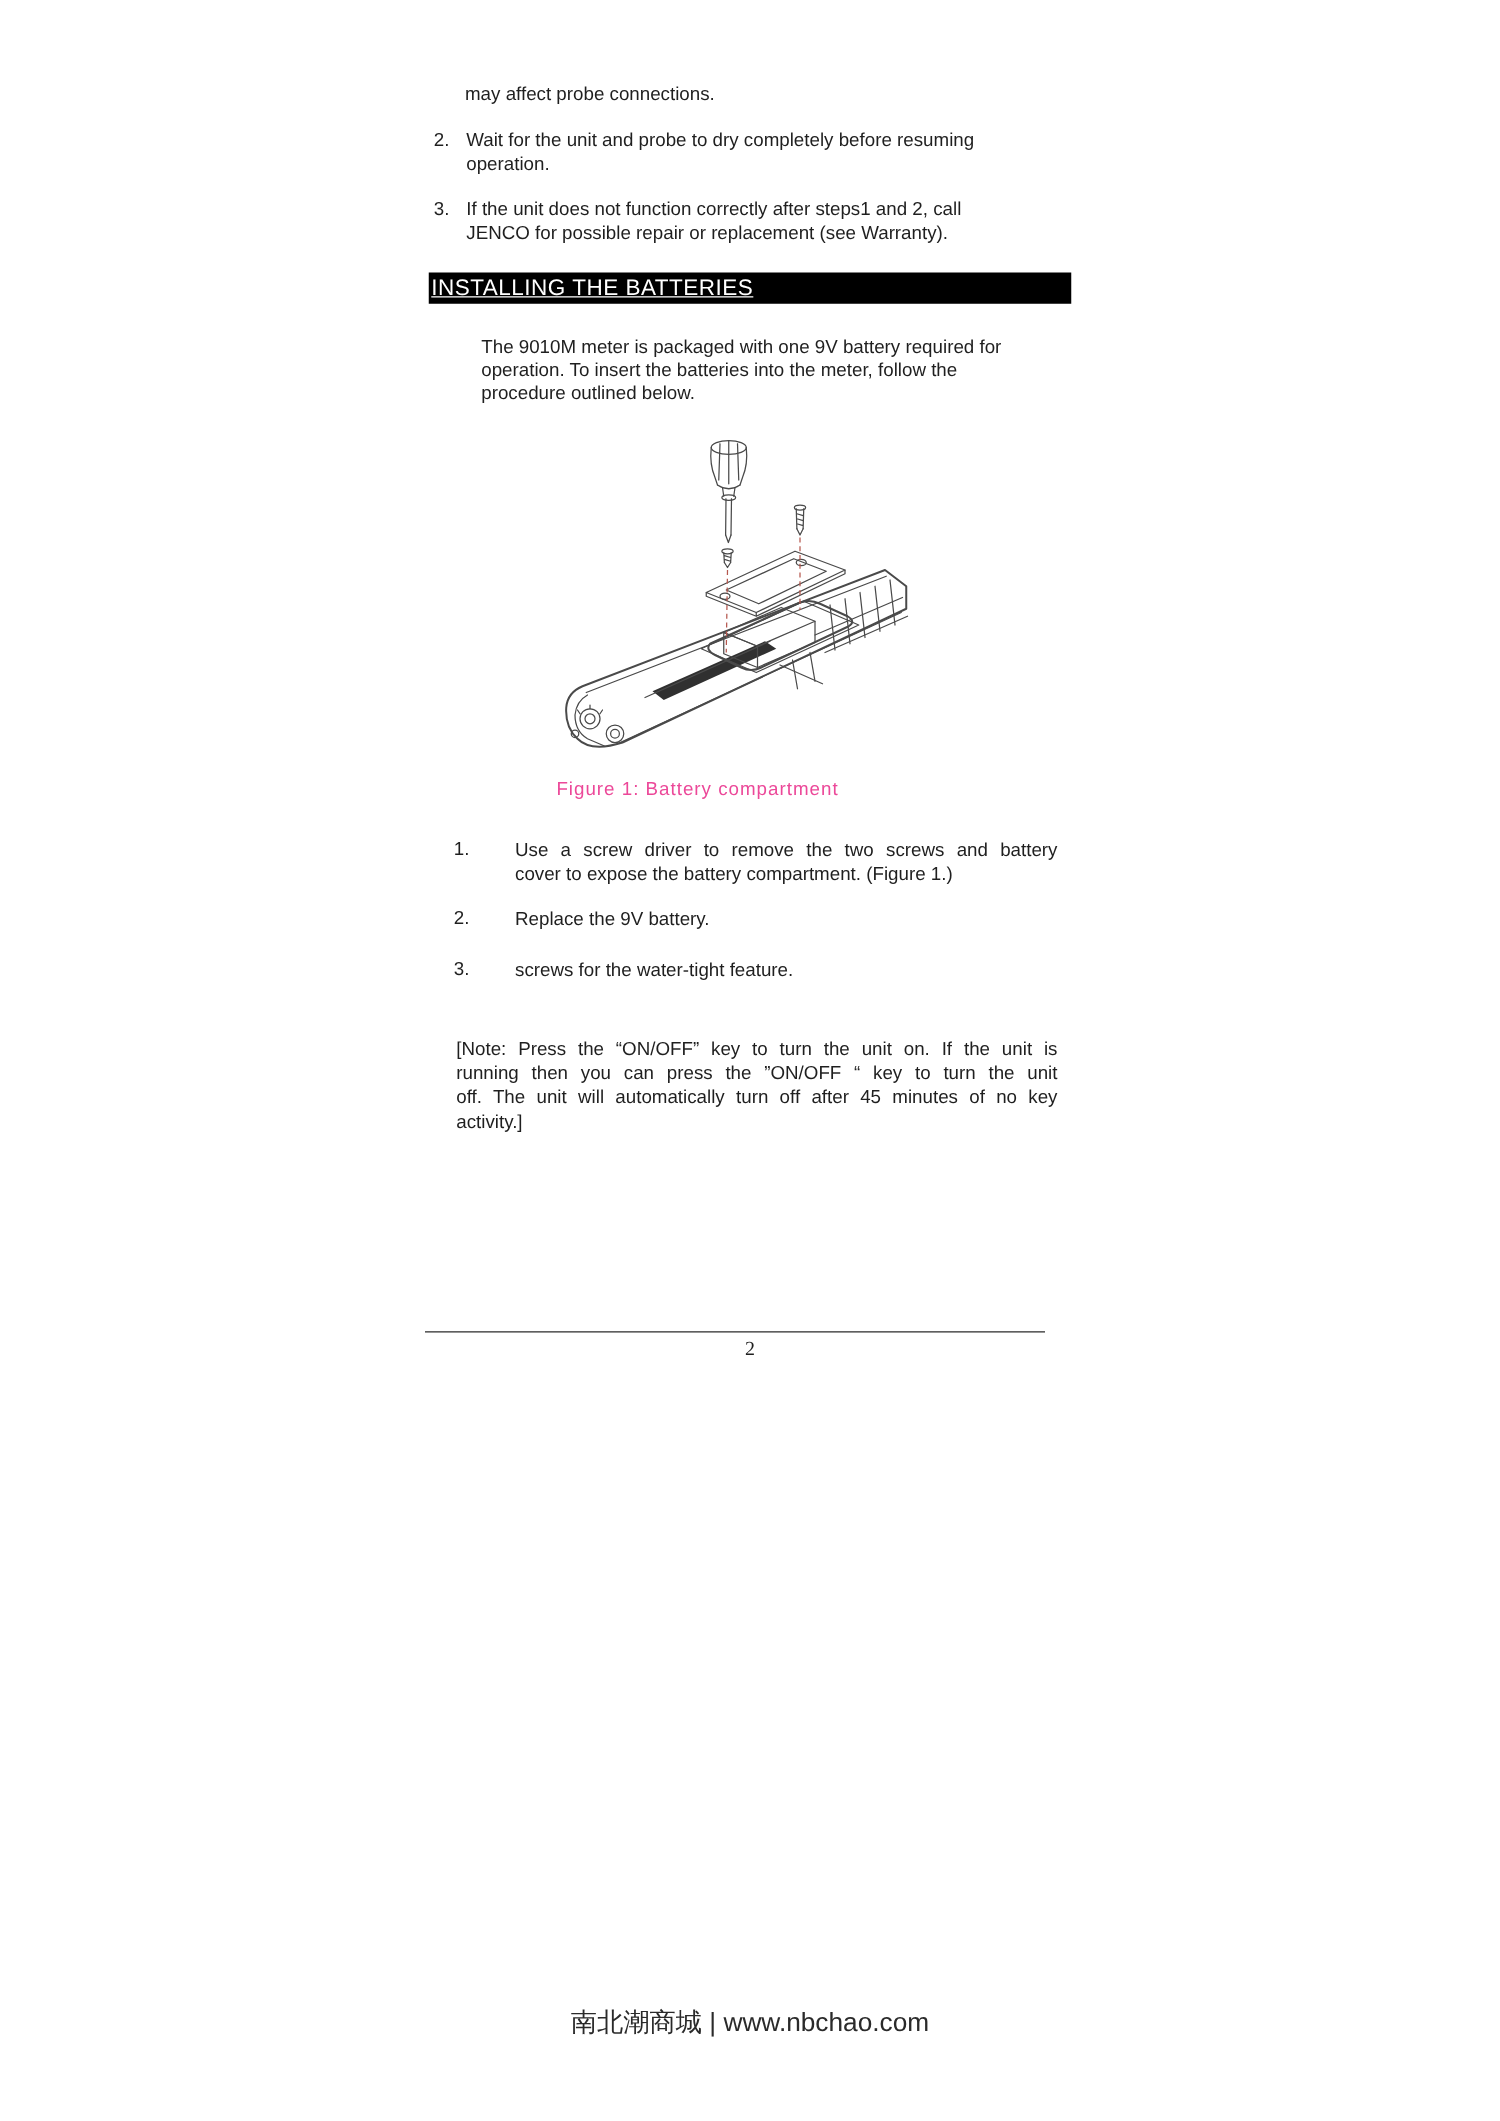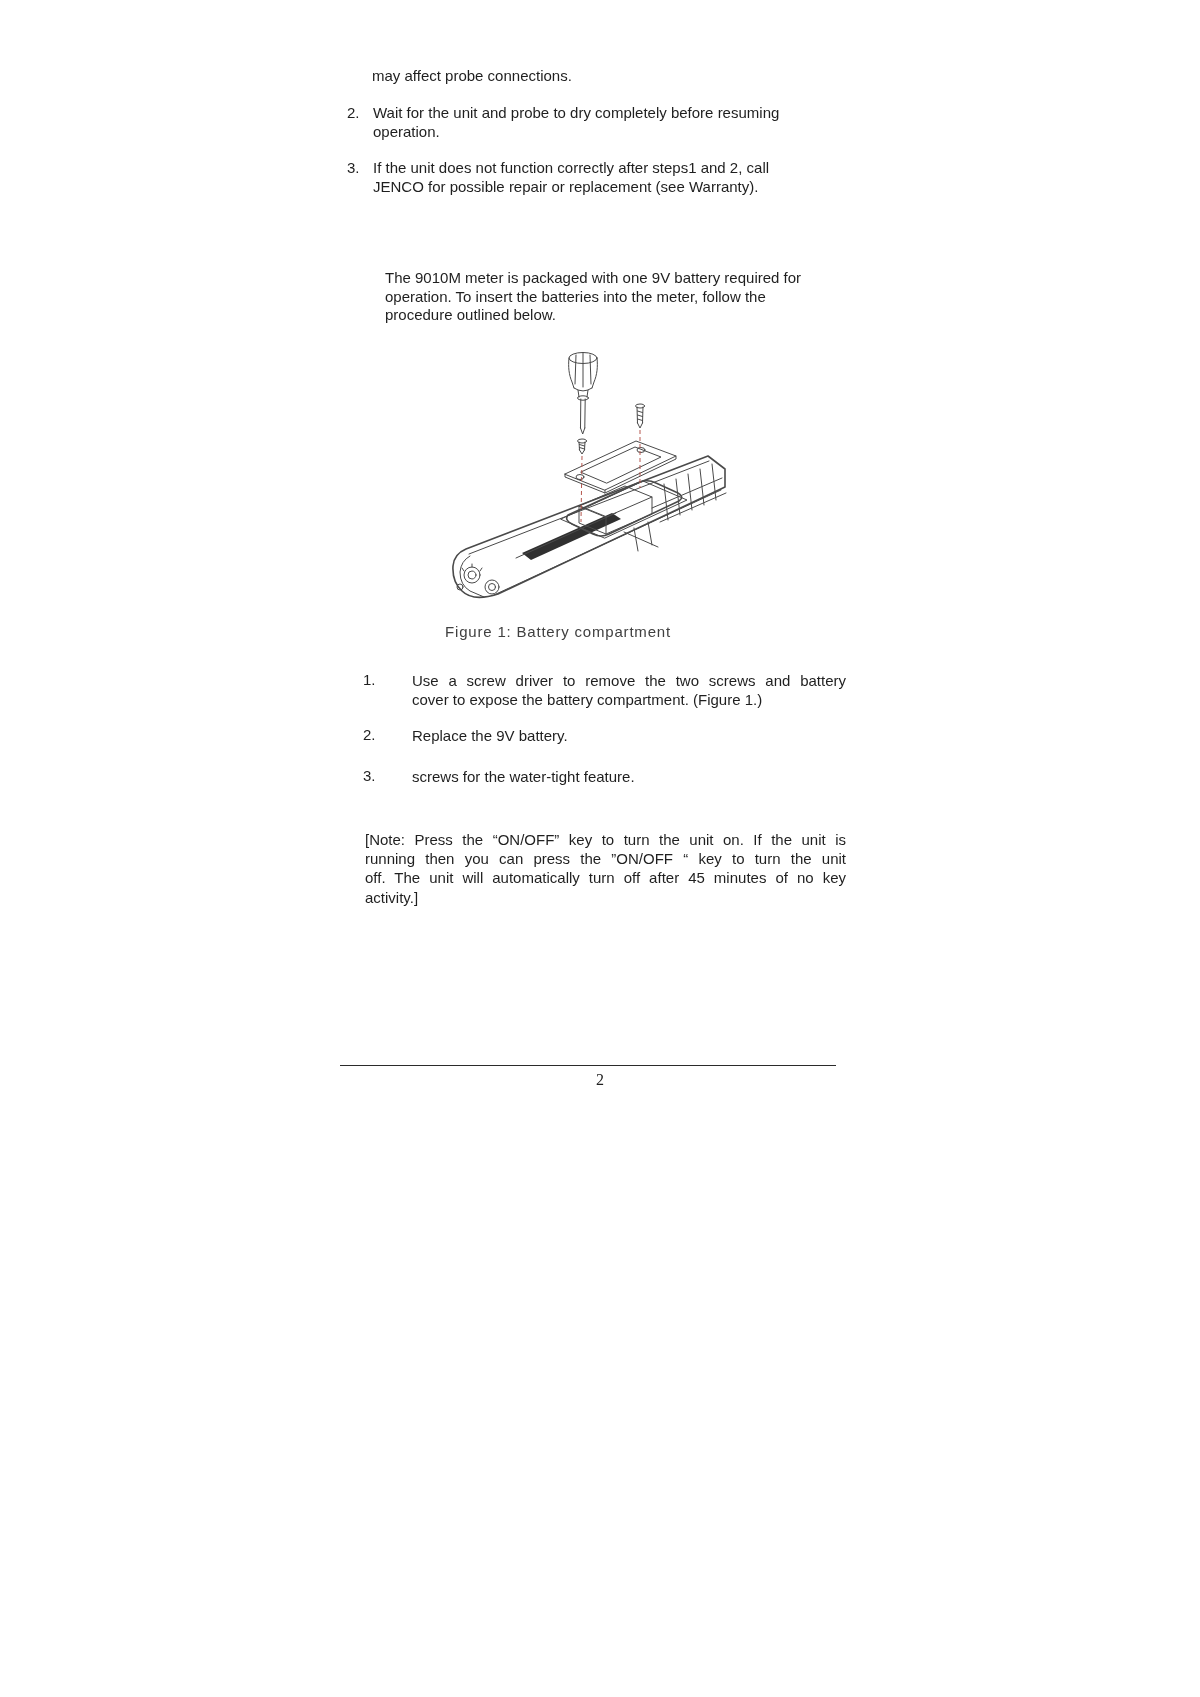--- a/index.html
+++ b/index.html
@@ -28,21 +28,21 @@
     letter-spacing:0.4px;
   }
   #section-bar span{text-decoration:underline;}
   #intro{left:357px;top:269px;margin-left:28px;}
   #cont-line{left:372px;top:67px;}
   #li2{left:347px;top:104px;}
   #li3{left:347px;top:159px;}
   #figure-wrap{left:428px;top:344px;width:312px;height:262px;}
   #figure-caption{
     left:343px;top:623px;width:430px;
-    text-align:center;font-size:15px;letter-spacing:0.8px;color:#404040;
+    text-align:center;font-size:15px;letter-spacing:0.8px;color:#ec4899;
   }
   #step1{left:363px;top:671px;}
   #step2{left:363px;top:726px;}
   #step3{left:363px;top:767px;}
   #note{left:365px;top:830px;width:481px;font-size:15px;line-height:19.2px;}
   #page-rule{left:340px;top:1065px;width:496px;border-top:1.5px solid #2b2b2b;height:0;}
   #page-number{left:0;top:1071px;width:1200px;text-align:center;
     font-family:"Liberation Serif", serif;font-size:16px;color:#1f1f1f;}
   #footer{left:0;top:1604px;width:1200px;text-align:center;
     font-size:21px;color:#2a2a2a;}
@@ -67,20 +67,23 @@
   </div>
 
   <div id="li3" class="abs row">
     <span class="num">3.</span>
     <div class="lines">
       <div>If the unit does not function correctly after steps1 and 2, call</div>
       <div>JENCO for possible repair or replacement (see Warranty).</div>
     </div>
   </div>
 
+  <div id="section-bar" class="abs">
+    <span>INSTALLING THE BATTERIES</span>
+  </div>
 
   <div id="intro" class="abs body-txt">
     <div>The 9010M meter is packaged with one 9V battery required for</div>
     <div>operation. To insert the batteries into the meter, follow the</div>
     <div>procedure outlined below.</div>
   </div>
 
   <div id="figure-wrap" class="abs">
     <svg viewBox="0 0 312 262" width="312" height="262">
 
@@ -192,14 +195,15 @@
   <div id="note" class="abs">
     <div class="j">[Note: Press the “ON/OFF” key to turn the unit on. If the unit is</div>
     <div class="j">running then you can press the ”ON/OFF “ key to turn the unit</div>
     <div class="j">off. The unit will automatically turn off after 45 minutes of no key</div>
     <div>activity.]</div>
   </div>
 
   <div id="page-rule" class="abs"></div>
   <div id="page-number" class="abs">2</div>
 
+  <div id="footer" class="abs">南北潮商城 | www.nbchao.com</div>
 
 </div>
 
 </body></html>

